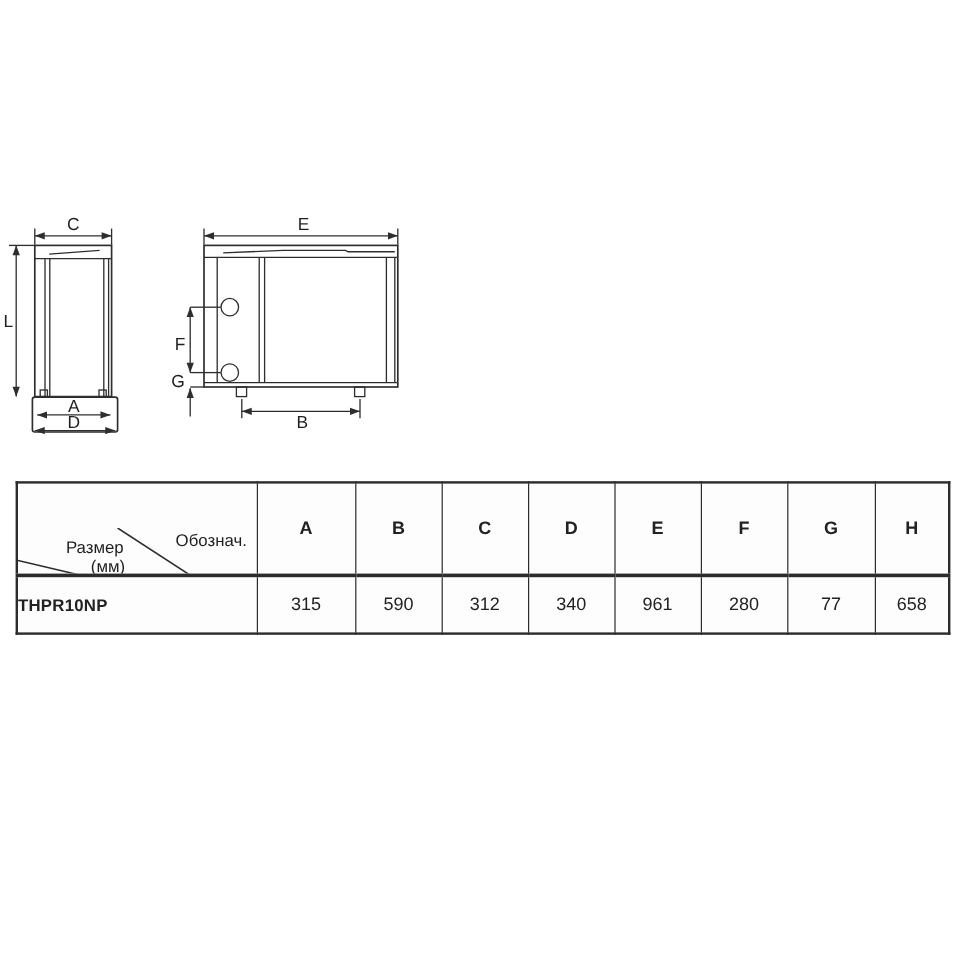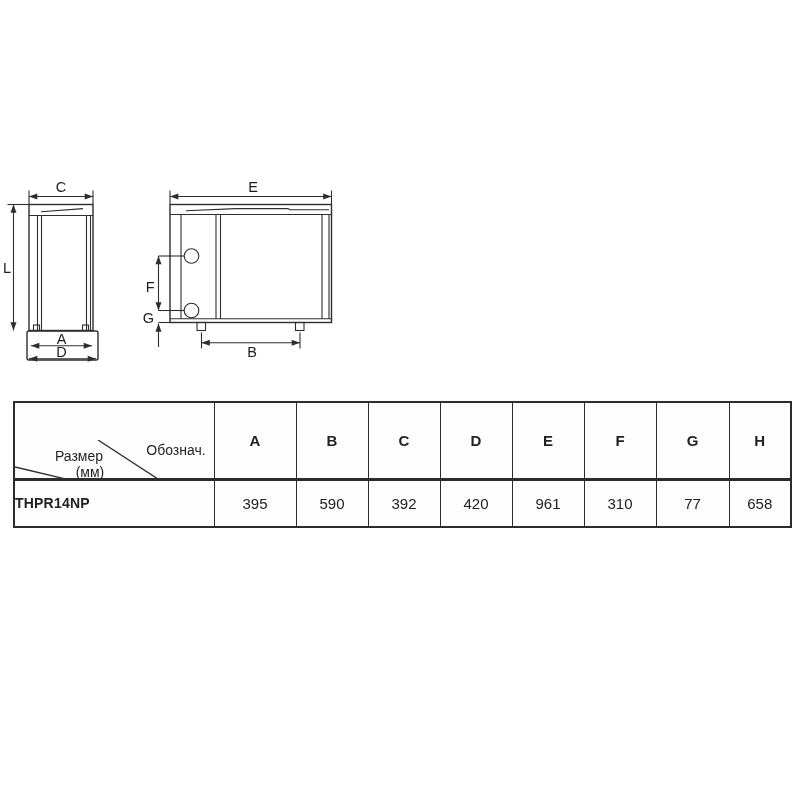--- a/index.html
+++ b/index.html
@@ -160,26 +160,26 @@
         <th class="col-letter">B</th>
         <th class="col-letter">C</th>
         <th class="col-letter">D</th>
         <th class="col-letter">E</th>
         <th class="col-letter">F</th>
         <th class="col-letter">G</th>
         <th class="col-letter">H</th>
       </tr>
     </thead>
     <tbody>
-      <tr style="height:48px">
-        <td class="model-cell">THPR14NP</td>
-        <td class="val-cell">395</td>
+      <tr style="height:49px">
+        <td class="model-cell">THPR10NP</td>
+        <td class="val-cell">315</td>
         <td class="val-cell">590</td>
-        <td class="val-cell">392</td>
-        <td class="val-cell">420</td>
+        <td class="val-cell">312</td>
+        <td class="val-cell">340</td>
         <td class="val-cell">961</td>
-        <td class="val-cell">310</td>
+        <td class="val-cell">280</td>
         <td class="val-cell">77</td>
         <td class="val-cell">658</td>
       </tr>
     </tbody>
   </table>
 </div>
 
 </body></html>

